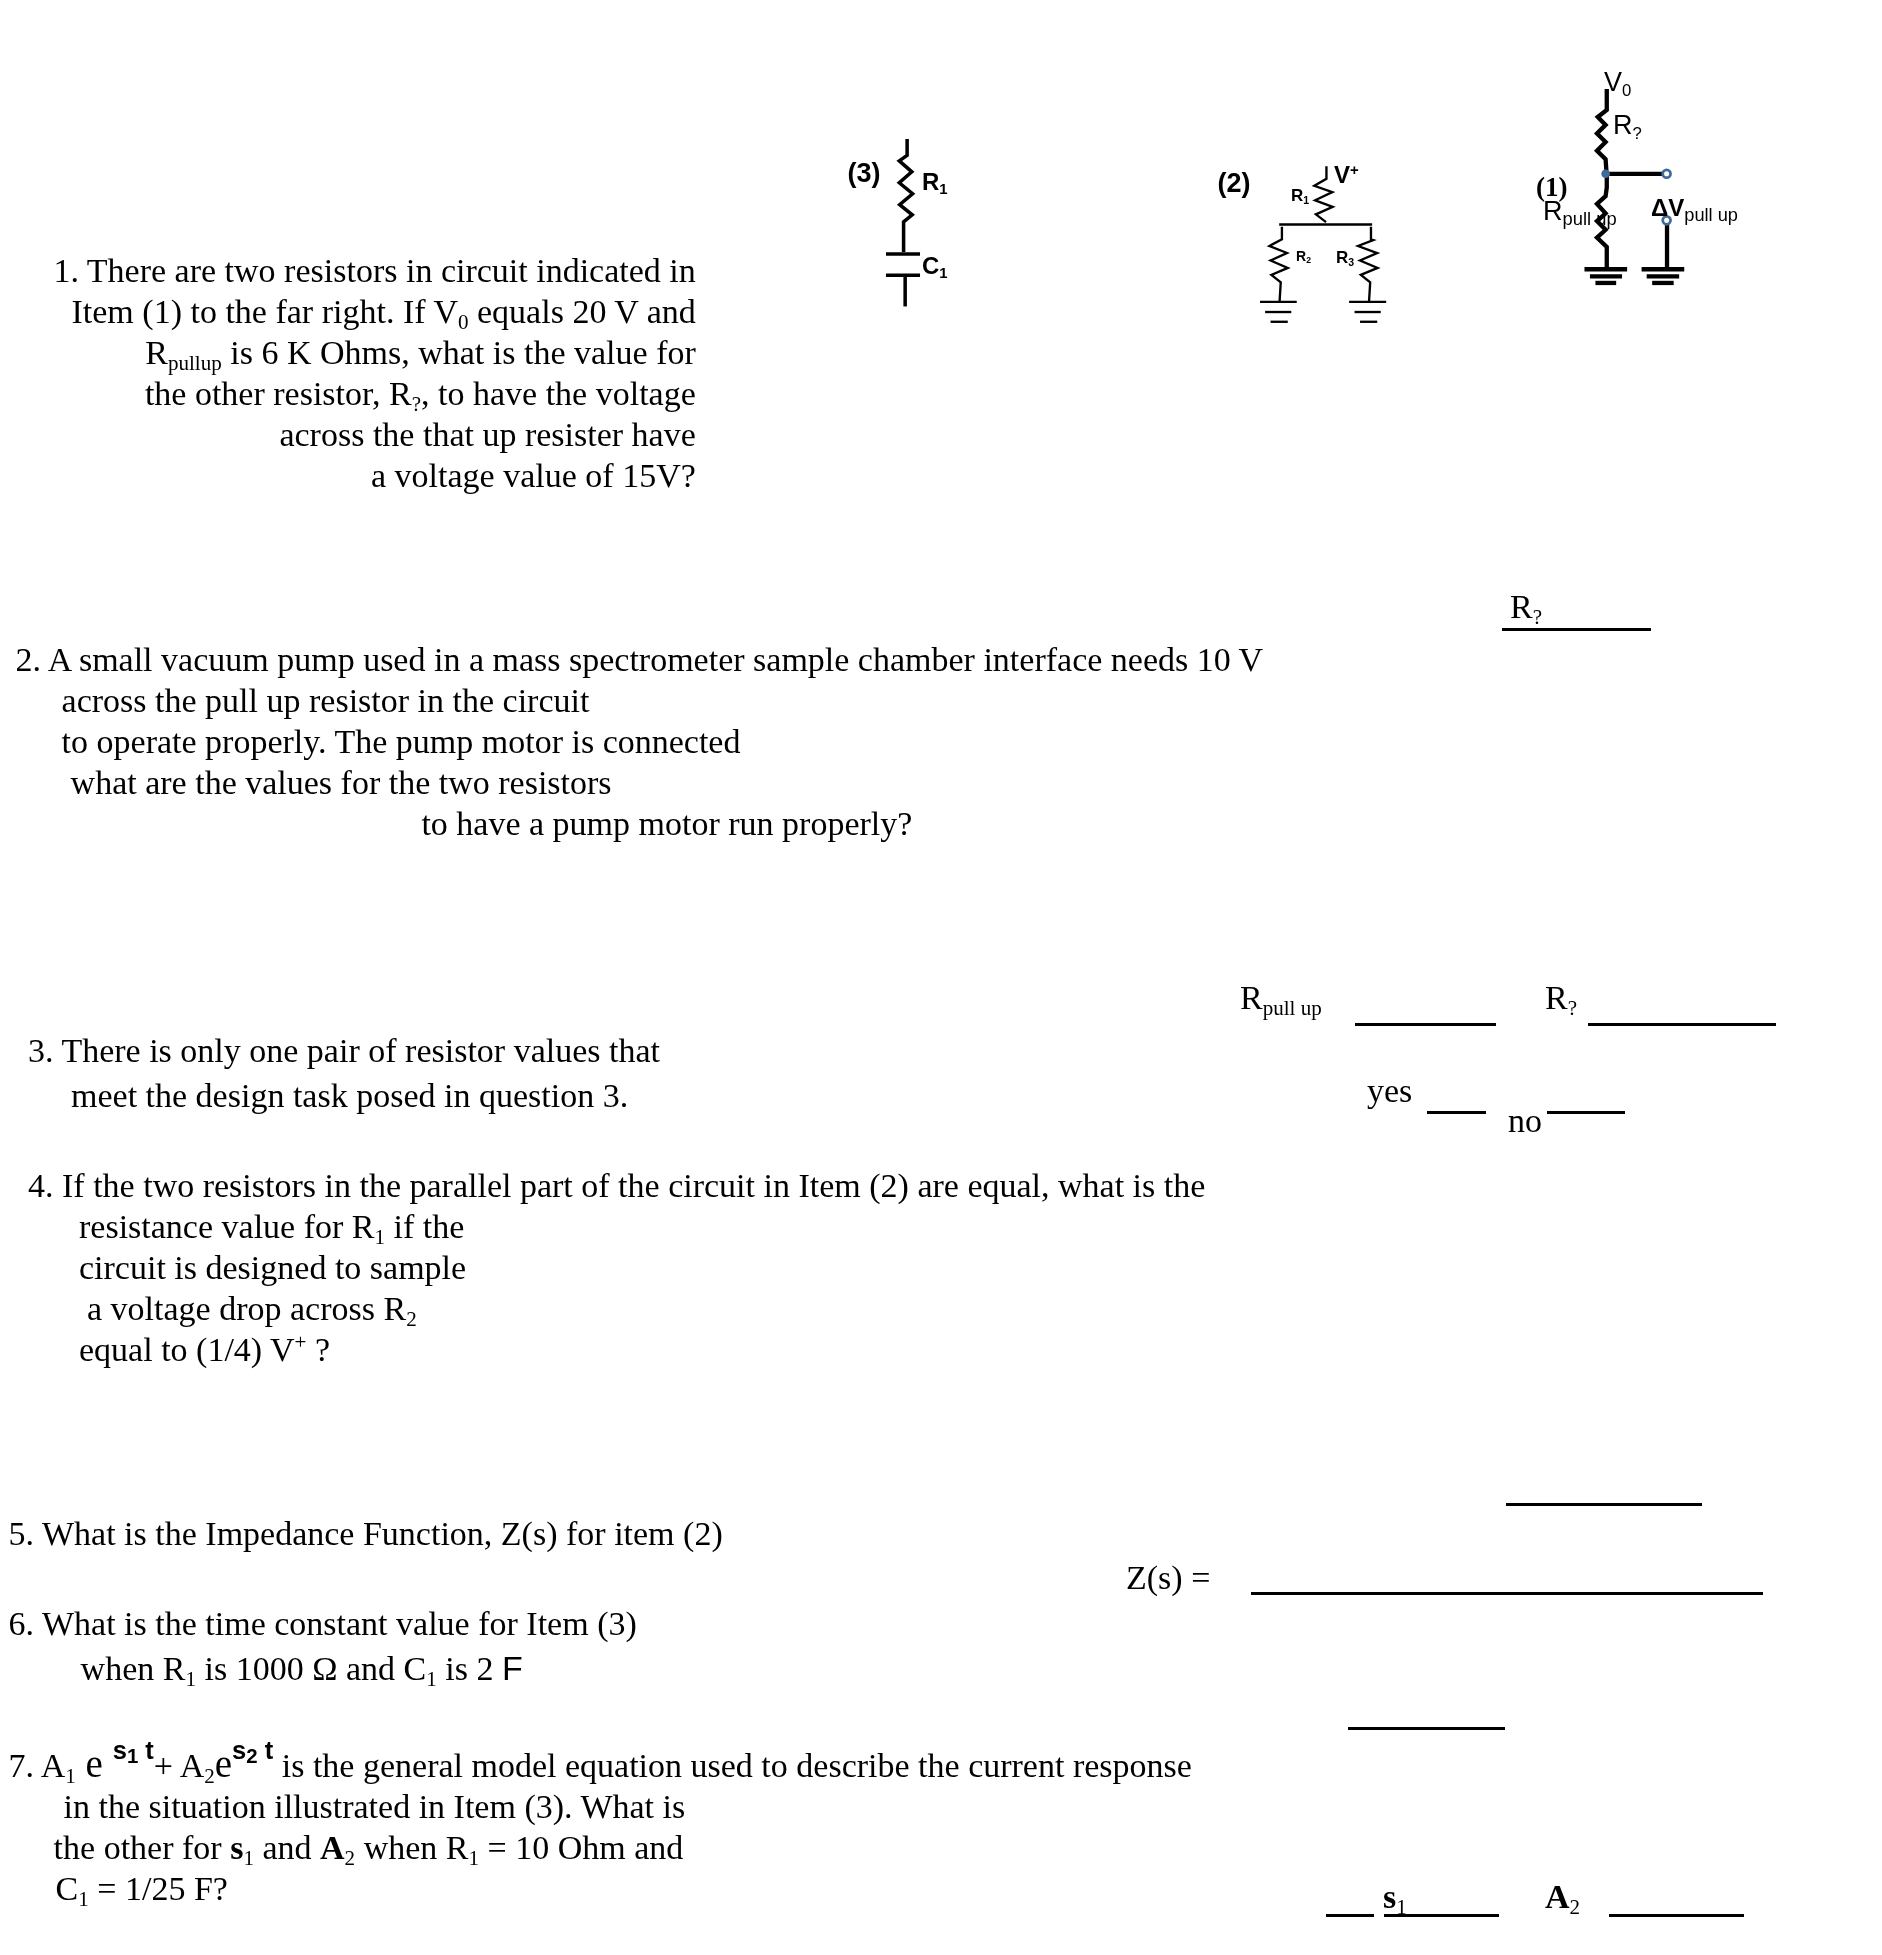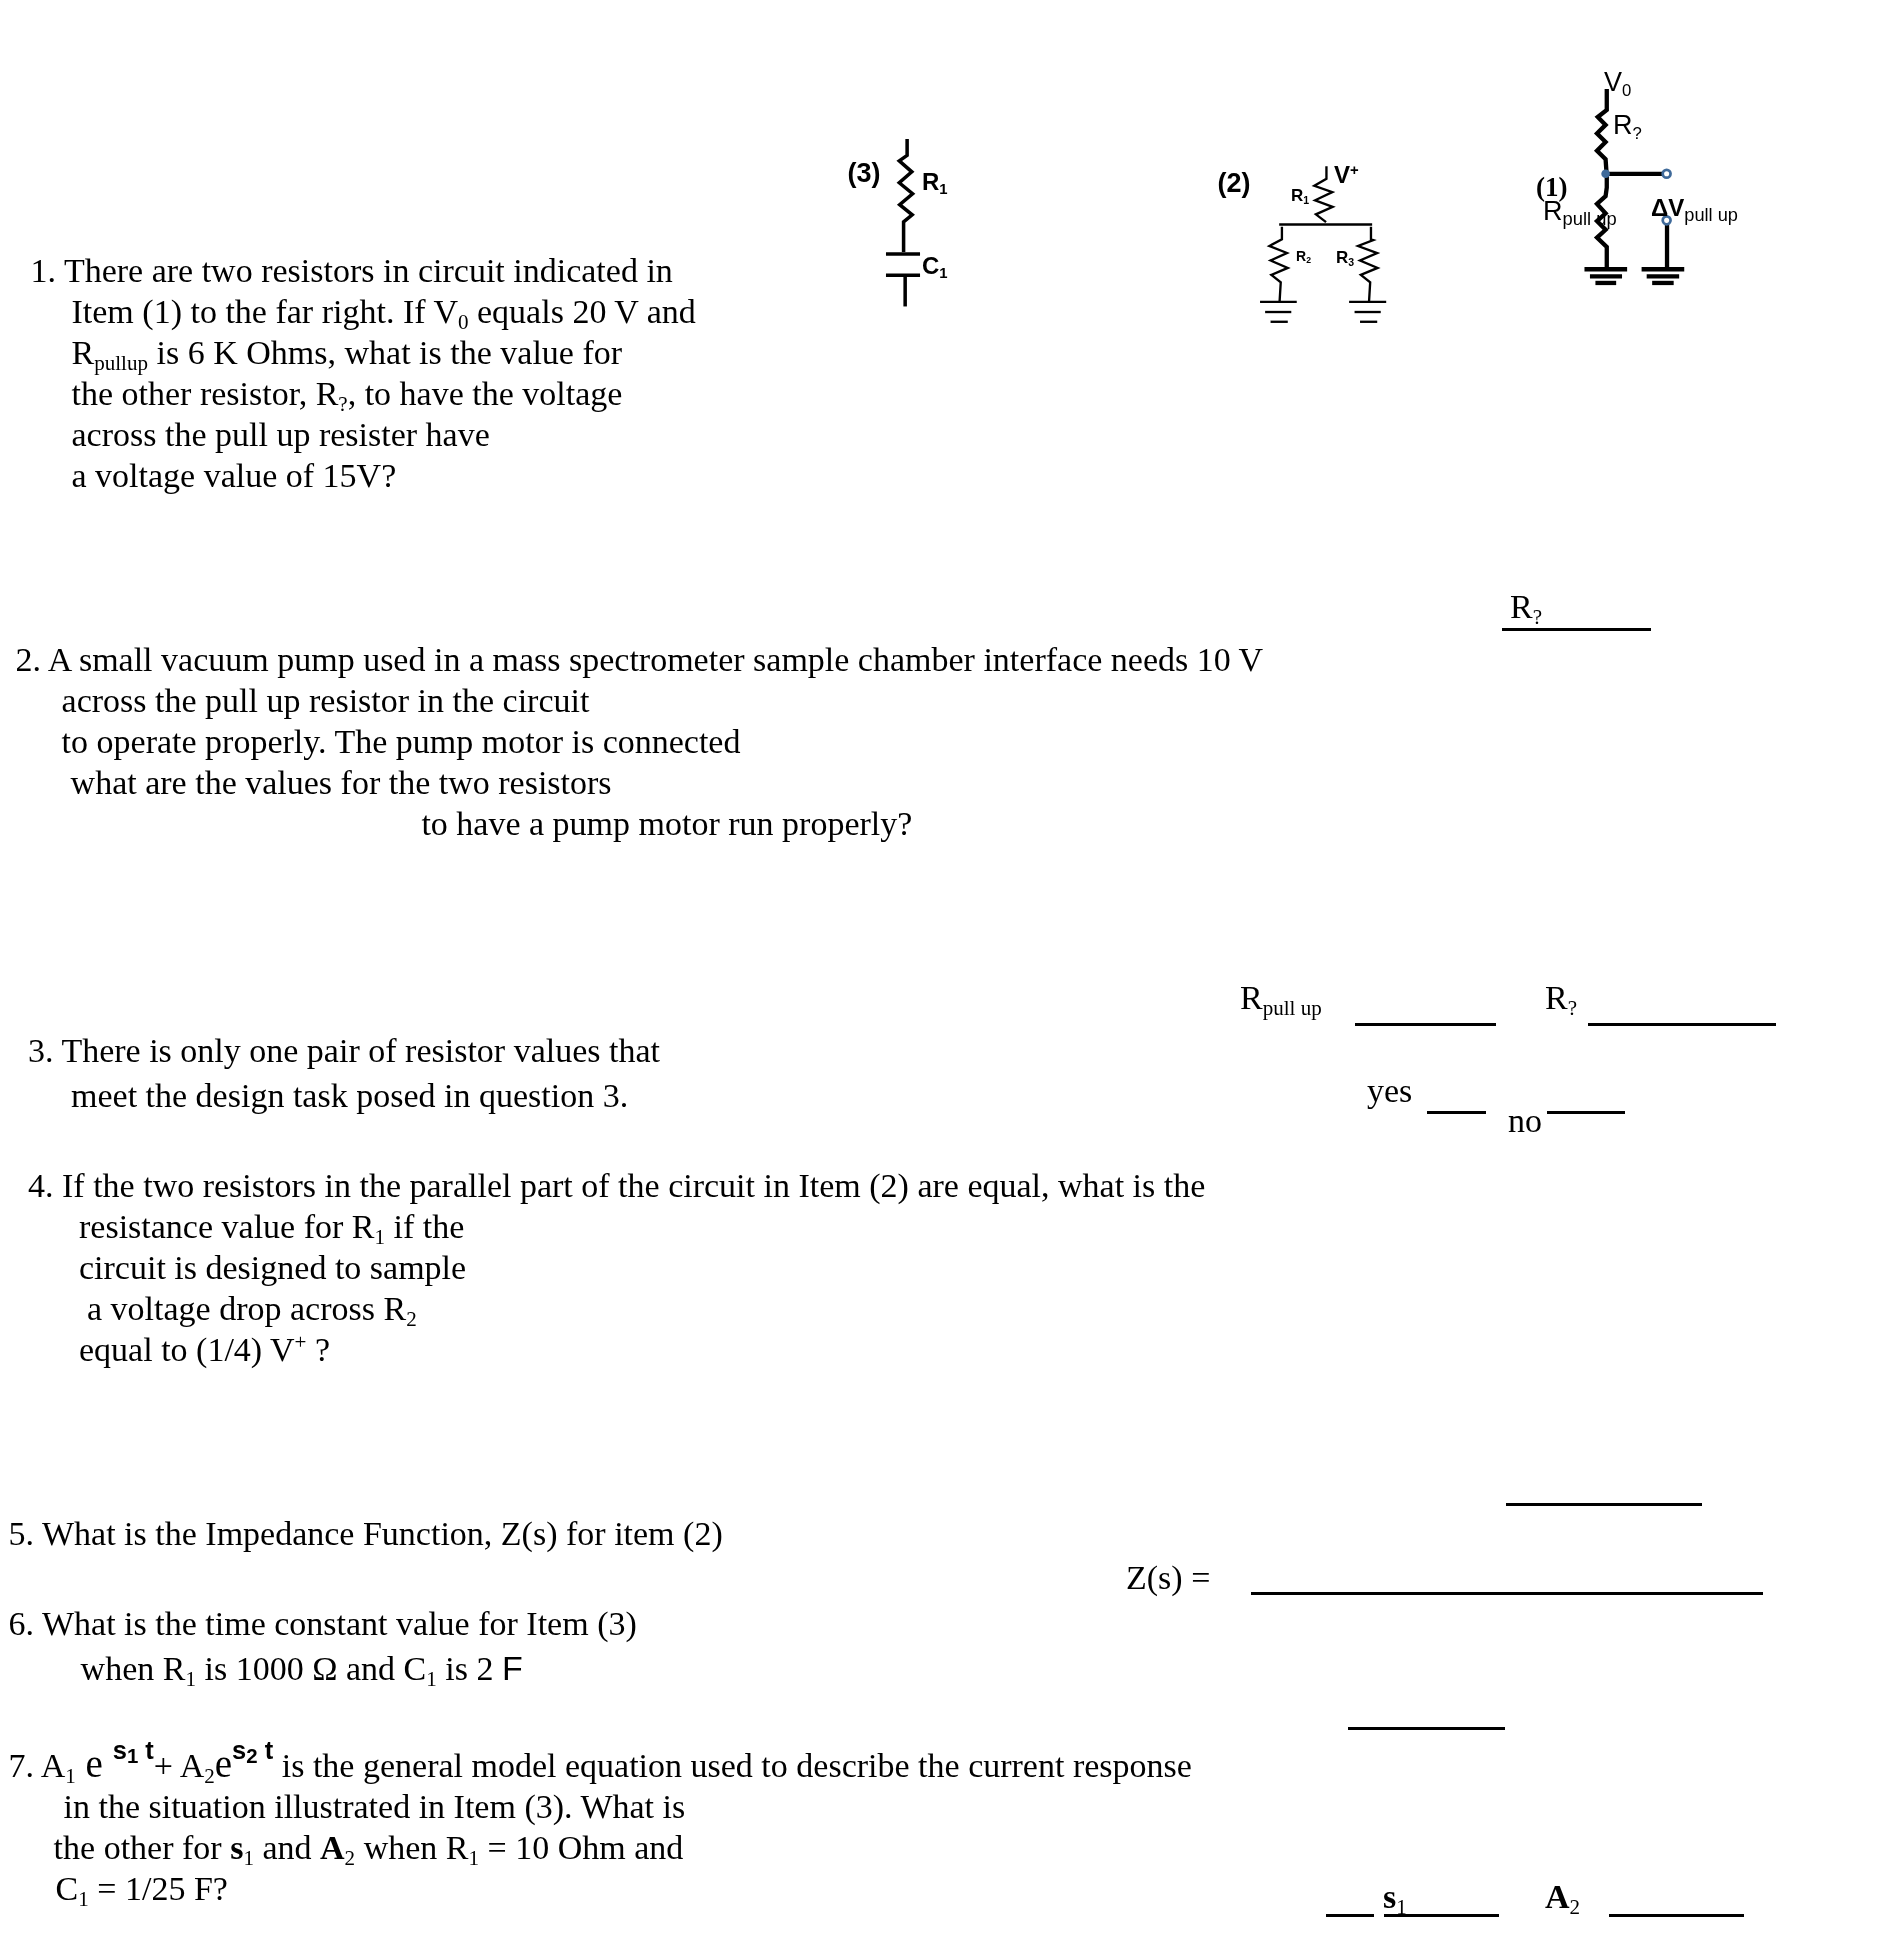--- a/index.html
+++ b/index.html
@@ -93,26 +93,26 @@
     <span>R</span><span class="sub">?</span>
   </div>
   <div class="diag-label" style="left:18px;top:137px;font-size:27px;">
     <span>R</span><span class="sub" style="font-size:0.68em;">pull up</span>
   </div>
   <div class="diag-label" style="left:126px;top:135px;font-size:24px;">
     <span class="bold">ΔV</span><span class="sub" style="font-size:0.76em;">pull up</span>
   </div>
 </div>
 
-<div class="q" style="left:30.5px;top:250px;">
+<div class="q" style="left:30.5px;top:250px;text-align:right;">
   <span class="line">1.  There are two resistors in circuit indicated in</span>
   <span class="line" style="padding-left:41px;"><span>Item (1) to the far right.  If V</span><span class="sub">0</span><span> equals 20 V and</span></span>
   <span class="line" style="padding-left:41px;"><span>R</span><span class="sub">pullup</span> <span>is 6 K Ohms, what is the value for</span></span>
   <span class="line" style="padding-left:41px;"><span>the other resistor, R</span><span class="sub">?</span><span>, to have the voltage</span></span>
-  <span class="line" style="padding-left:41px;">across the pull up resister have</span>
+  <span class="line" style="padding-left:41px;">across the that up resister have</span>
   <span class="line" style="padding-left:41px;">a voltage value of 15V?</span>
 </div>
 
 <div class="ans" style="left:1510px;top:587px;">
   <span>R</span><span class="sub">?</span>
 </div>
 <div class="blank" style="left:1502px;top:628px;width:149px;"></div>
 
 <div class="q" style="left:15.6px;top:639px;">
   <span class="line">2.  A small vacuum pump used in a mass spectrometer sample chamber interface needs 10 V</span>

